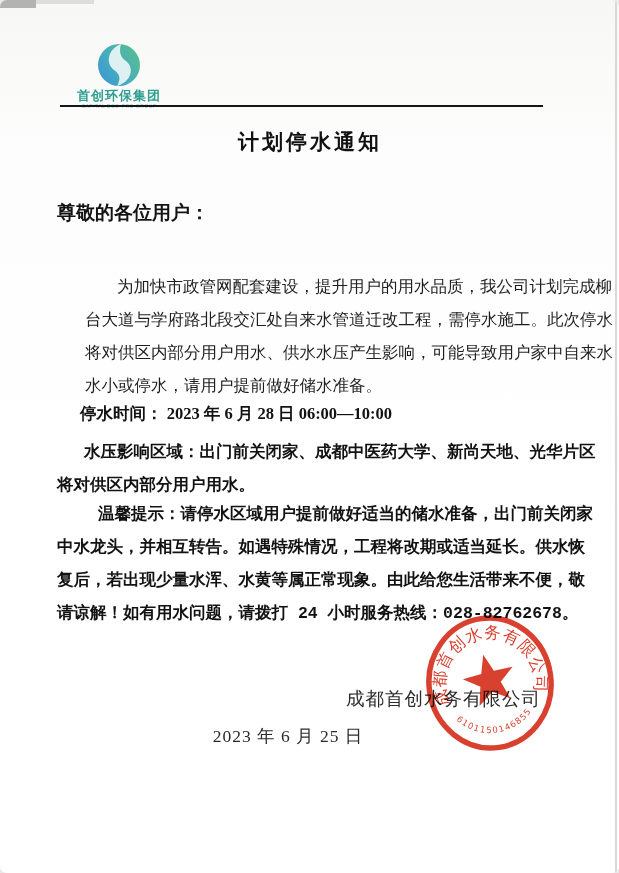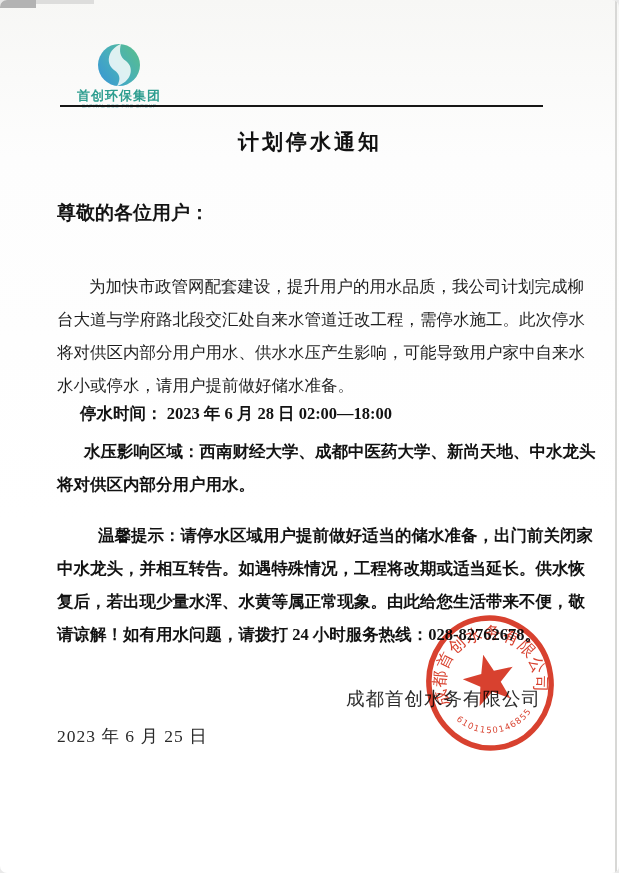--- a/index.html
+++ b/index.html
@@ -35,28 +35,28 @@
     font-size:19px;font-weight:bold;color:#141414;}
 
   .textblock{position:absolute;left:57px;width:508px;font-size:16.5px;line-height:33px;color:#1e1e1e;}
   .textblock .line{white-space:nowrap;}
   .bold{font-weight:bold;color:#121212;}
   .ind-2em{padding-left:32px;}
   .ind-15em{padding-left:27px;}
   .ind-14em{padding-left:23px;}
   .ind-25em{padding-left:41px;}
 
-  .intro{top:270px;}
+  .intro{top:270px;margin-left:28px;}
   .stoptime{top:397px;}
   .area{top:435px;}
-  .tips{top:519px;}
+  .tips{top:498px;font-family:Liberation Mono, monospace;}
 
   .sig-company{position:absolute;left:57px;top:686px;width:484px;text-align:right;
     font-size:18.5px;letter-spacing:1px;color:#2a2a2a;}
-  .sig-date{position:absolute;left:57px;top:724px;width:462px;text-align:left;
+  .sig-date{position:absolute;left:57px;top:724px;width:462px;text-align:center;
     font-size:17.5px;letter-spacing:1px;color:#2a2a2a;}
 
   .seal{position:absolute;left:400px;top:593px;width:180px;height:180px;
     mix-blend-mode:multiply;opacity:.92;}
 </style>
 </head>
 <body>
 
 <div class="photo">
 
@@ -87,25 +87,25 @@
   <div class="salutation">尊敬的各位用户：</div>
 
   <div class="textblock intro">
     <div class="line ind-2em">为加快市政管网配套建设，提升用户的用水品质，我公司计划完成柳</div>
     <div class="line">台大道与学府路北段交汇处自来水管道迁改工程，需停水施工。此次停水</div>
     <div class="line">将对供区内部分用户用水、供水水压产生影响，可能导致用户家中自来水</div>
     <div class="line">水小或停水，请用户提前做好储水准备。</div>
   </div>
 
   <div class="textblock stoptime">
-    <div class="line bold ind-14em">停水时间： 2023 年 6 月 28 日 02:00—18:00</div>
+    <div class="line bold ind-14em">停水时间： 2023 年 6 月 28 日 06:00—10:00</div>
   </div>
 
   <div class="textblock area">
-    <div class="line bold ind-15em">水压影响区域：西南财经大学、成都中医药大学、新尚天地、中水龙头</div>
+    <div class="line bold ind-15em">水压影响区域：出门前关闭家、成都中医药大学、新尚天地、光华片区</div>
     <div class="line bold">将对供区内部分用户用水。</div>
   </div>
 
   <div class="textblock tips">
     <div class="line bold ind-25em">温馨提示：请停水区域用户提前做好适当的储水准备，出门前关闭家</div>
     <div class="line bold">中水龙头，并相互转告。如遇特殊情况，工程将改期或适当延长。供水恢</div>
     <div class="line bold">复后，若出现少量水浑、水黄等属正常现象。由此给您生活带来不便，敬</div>
     <div class="line bold">请谅解！如有用水问题，请拨打 24 小时服务热线：028-82762678。</div>
   </div>
 

